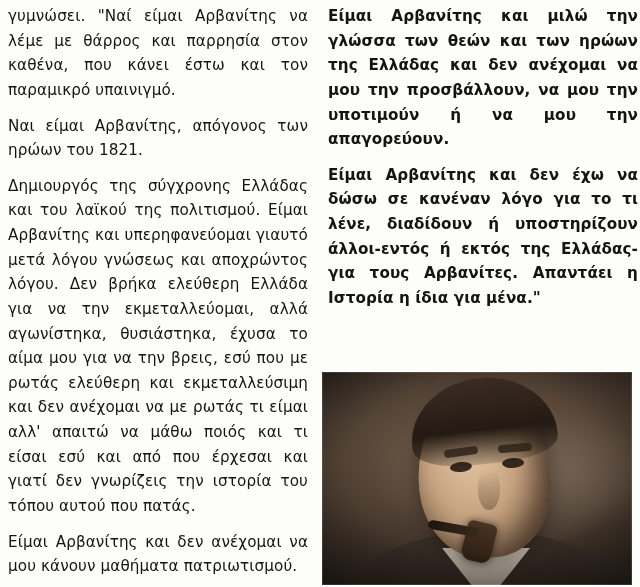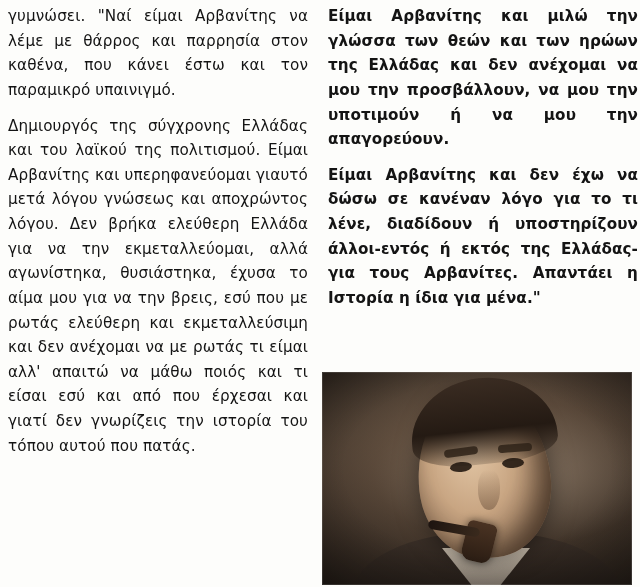--- a/index.html
+++ b/index.html
@@ -164,21 +164,23 @@
     pointer-events: none;
   }
 </style>
 </head>
 <body>
 
 <div class="page">
 
   <div class="col col-left">
     <p class="para first">γυμνώσει.  "Ναί είμαι Αρβανίτης να λέμε με θάρρος και παρρησία στον καθένα, που κάνει έστω και τον παραμικρό υπαινιγμό.</p>
+    <p class="para">Ναι είμαι Αρβανίτης, απόγονος των ηρώων του 1821.</p>
     <p class="para">Δημιουργός της σύγχρονης Ελλάδας και του λαϊκού της πολιτισμού. Είμαι Αρβανίτης και υπερηφανεύομαι γιαυτό μετά λόγου γνώσεως και αποχρώντος λόγου. Δεν βρήκα ελεύθερη Ελλάδα για να την εκμεταλλεύομαι, αλλά αγωνίστηκα, θυσιάστηκα, έχυσα το αίμα μου για να την βρεις, εσύ που με ρωτάς ελεύθερη και εκμεταλλεύσιμη και δεν ανέχομαι να με ρωτάς τι είμαι αλλ' απαιτώ να μάθω ποιός και τι είσαι εσύ και από που έρχεσαι και γιατί δεν γνωρίζεις την ιστορία του τόπου αυτού που πατάς.</p>
+    <p class="para">Είμαι Αρβανίτης και δεν ανέχομαι να μου κάνουν μαθήματα πατριωτισμού.</p>
 
   </div>
 
   <div class="col col-right">
     <p class="para first">Είμαι Αρβανίτης και μιλώ την γλώσσα των θεών και των ηρώων της Ελλάδας και δεν ανέχομαι να μου την προσβάλλουν, να μου την υποτιμούν ή να μου την απαγορεύουν.</p>
     <p class="para">Είμαι Αρβανίτης και δεν έχω να δώσω σε κανέναν λόγο για το τι λένε, διαδίδουν ή υποστηρίζουν άλλοι-εντός ή εκτός της Ελλάδας-για τους Αρβανίτες. Απαντάει η Ιστορία η ίδια για μένα."</p>
   </div>
 
   <div class="photo">
     <div class="photo-inner">

